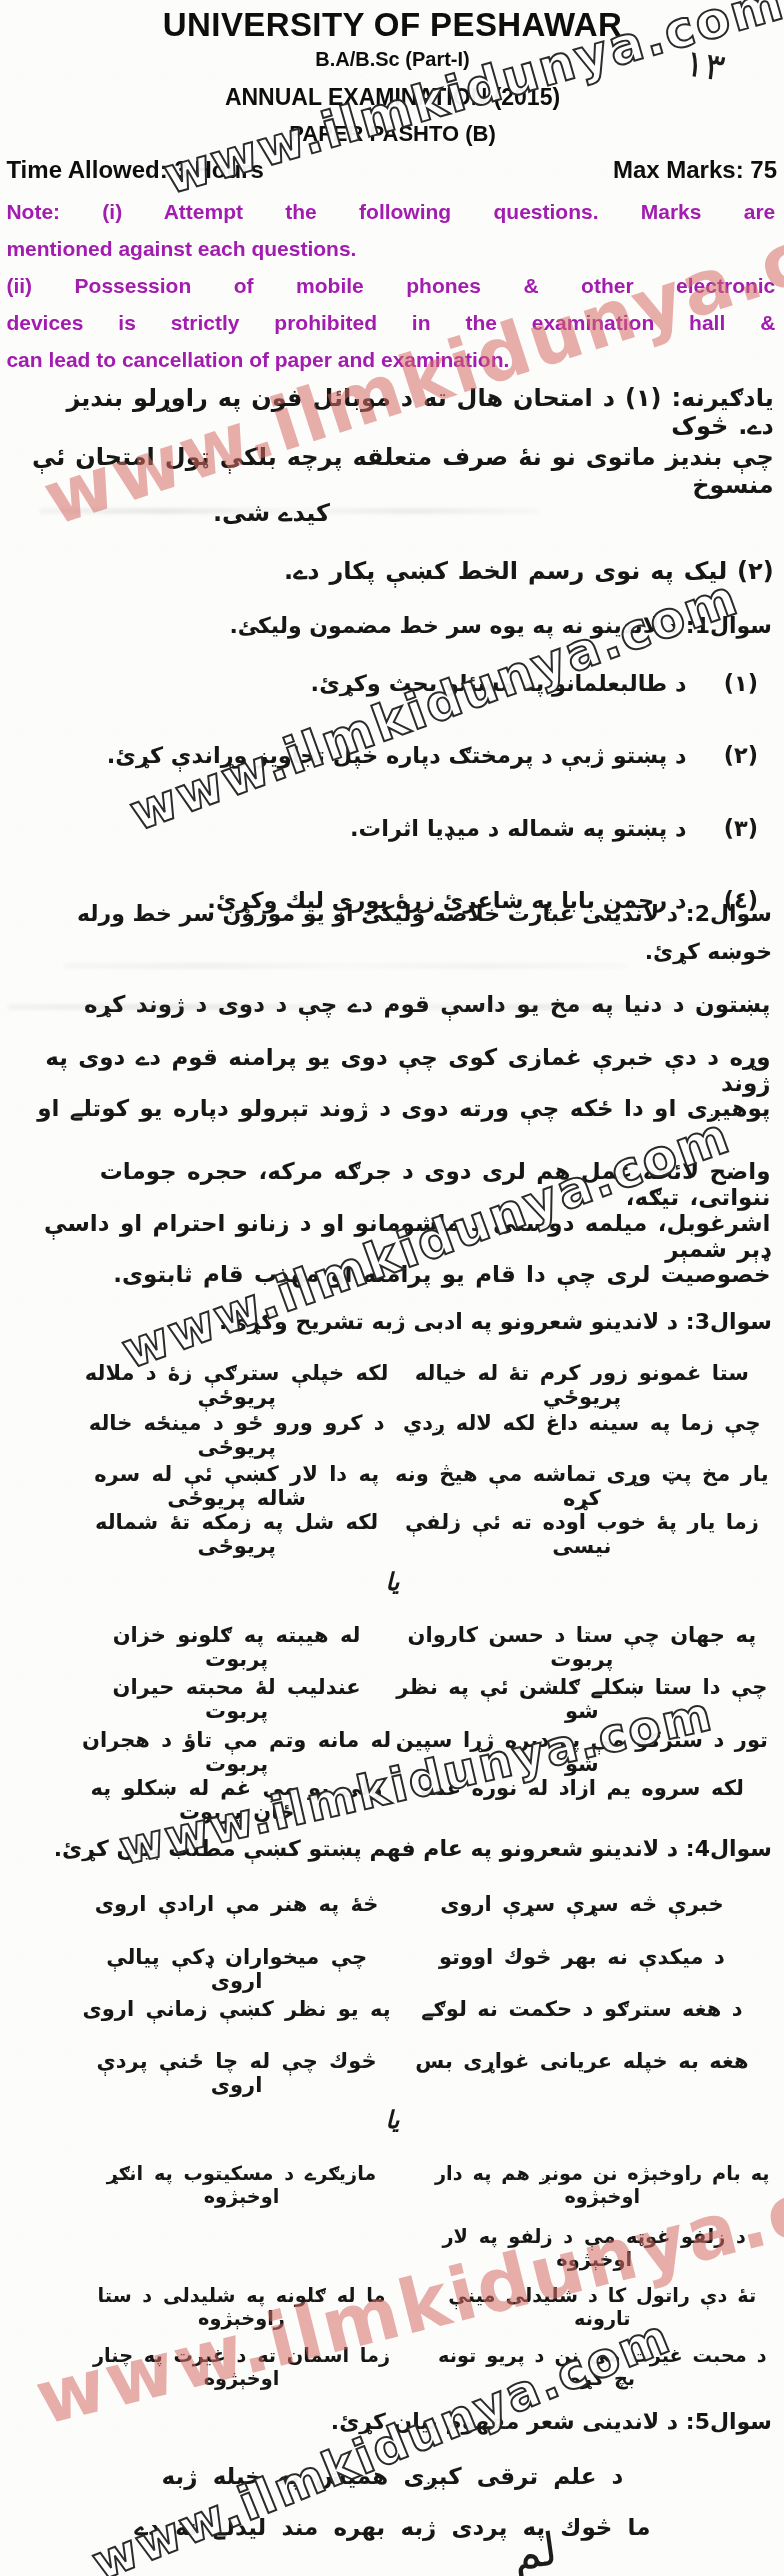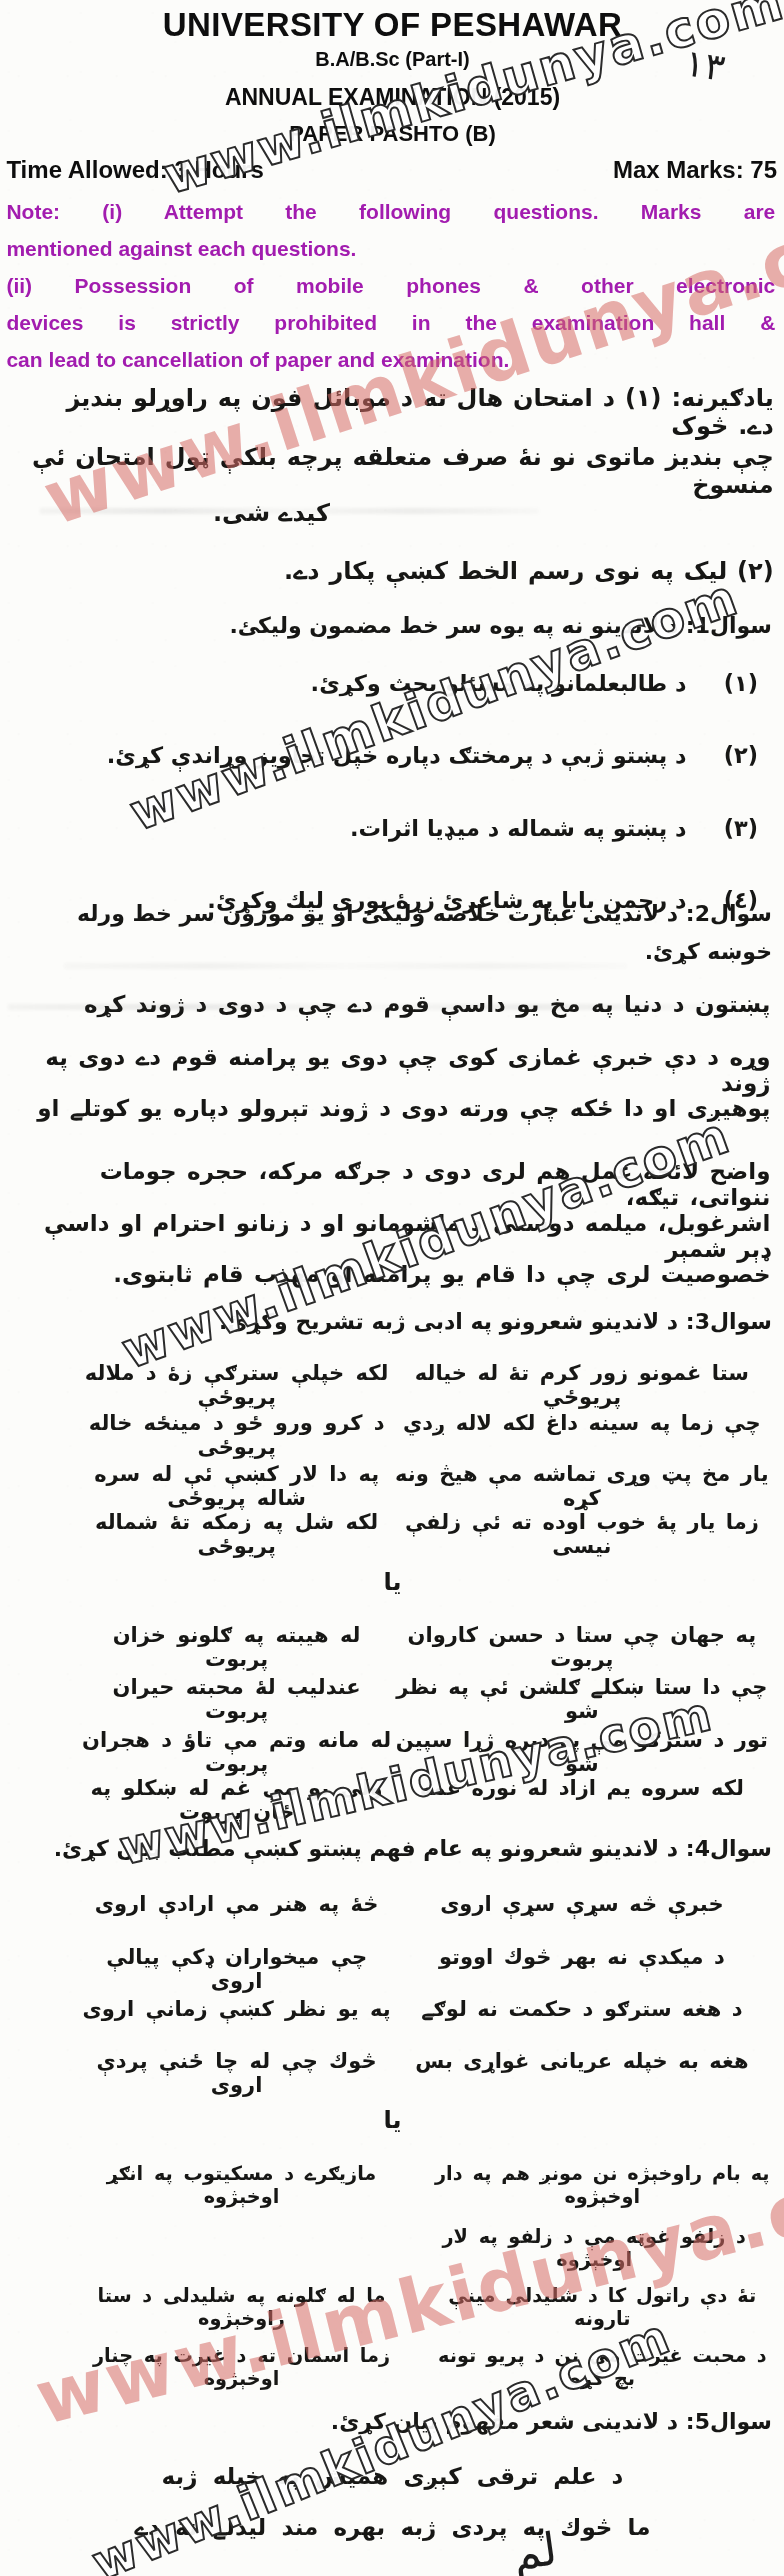--- a/index.html
+++ b/index.html
@@ -22,21 +22,21 @@
   .note-en .ll{text-align:left;}
   .ps-note{font-size:24px;right:11.3px;left:24px;text-align:right;word-spacing:1.6px;}
   .q-head{font-size:22px;right:13px;left:24px;text-align:right;}
   .item{right:27px;font-size:22.5px;display:inline-flex;direction:rtl;gap:37px;}
   .passage{font-size:23px;right:14.5px;left:21px;text-align:right;word-spacing:2.4px;}
   .vrow{left:36px;right:14.5px;display:flex;direction:rtl;justify-content:space-between;font-size:21px;}
   .vrow .hem-r{width:53%;text-align:center;word-spacing:3.2px;}
   .vrow .hem-l{width:44%;text-align:center;word-spacing:4px;margin-left:44px;}
   .vrow-wide .hem-r{width:50%;margin-left:31px;}
   .vrow-wide .hem-l{width:48%;}
-  .or-sep{left:0;right:0;text-align:center;font-size:24px;}
+  .or-sep{left:0;right:0;text-align:center;font-size:24px;font-style:italic;}
   .final-verse{left:105px;right:105px;text-align:center;font-size:23px;word-spacing:7.2px;}
   .wm{
     font-family:"DejaVu Sans",sans-serif;font-weight:700;letter-spacing:2.4px;
     white-space:nowrap;pointer-events:none;z-index:6;
   }
   .wm-outline{
     color:rgba(255,255,255,0.93);
     -webkit-text-stroke:2px #2b2b2b;
     text-stroke:2px #2b2b2b;
   }

